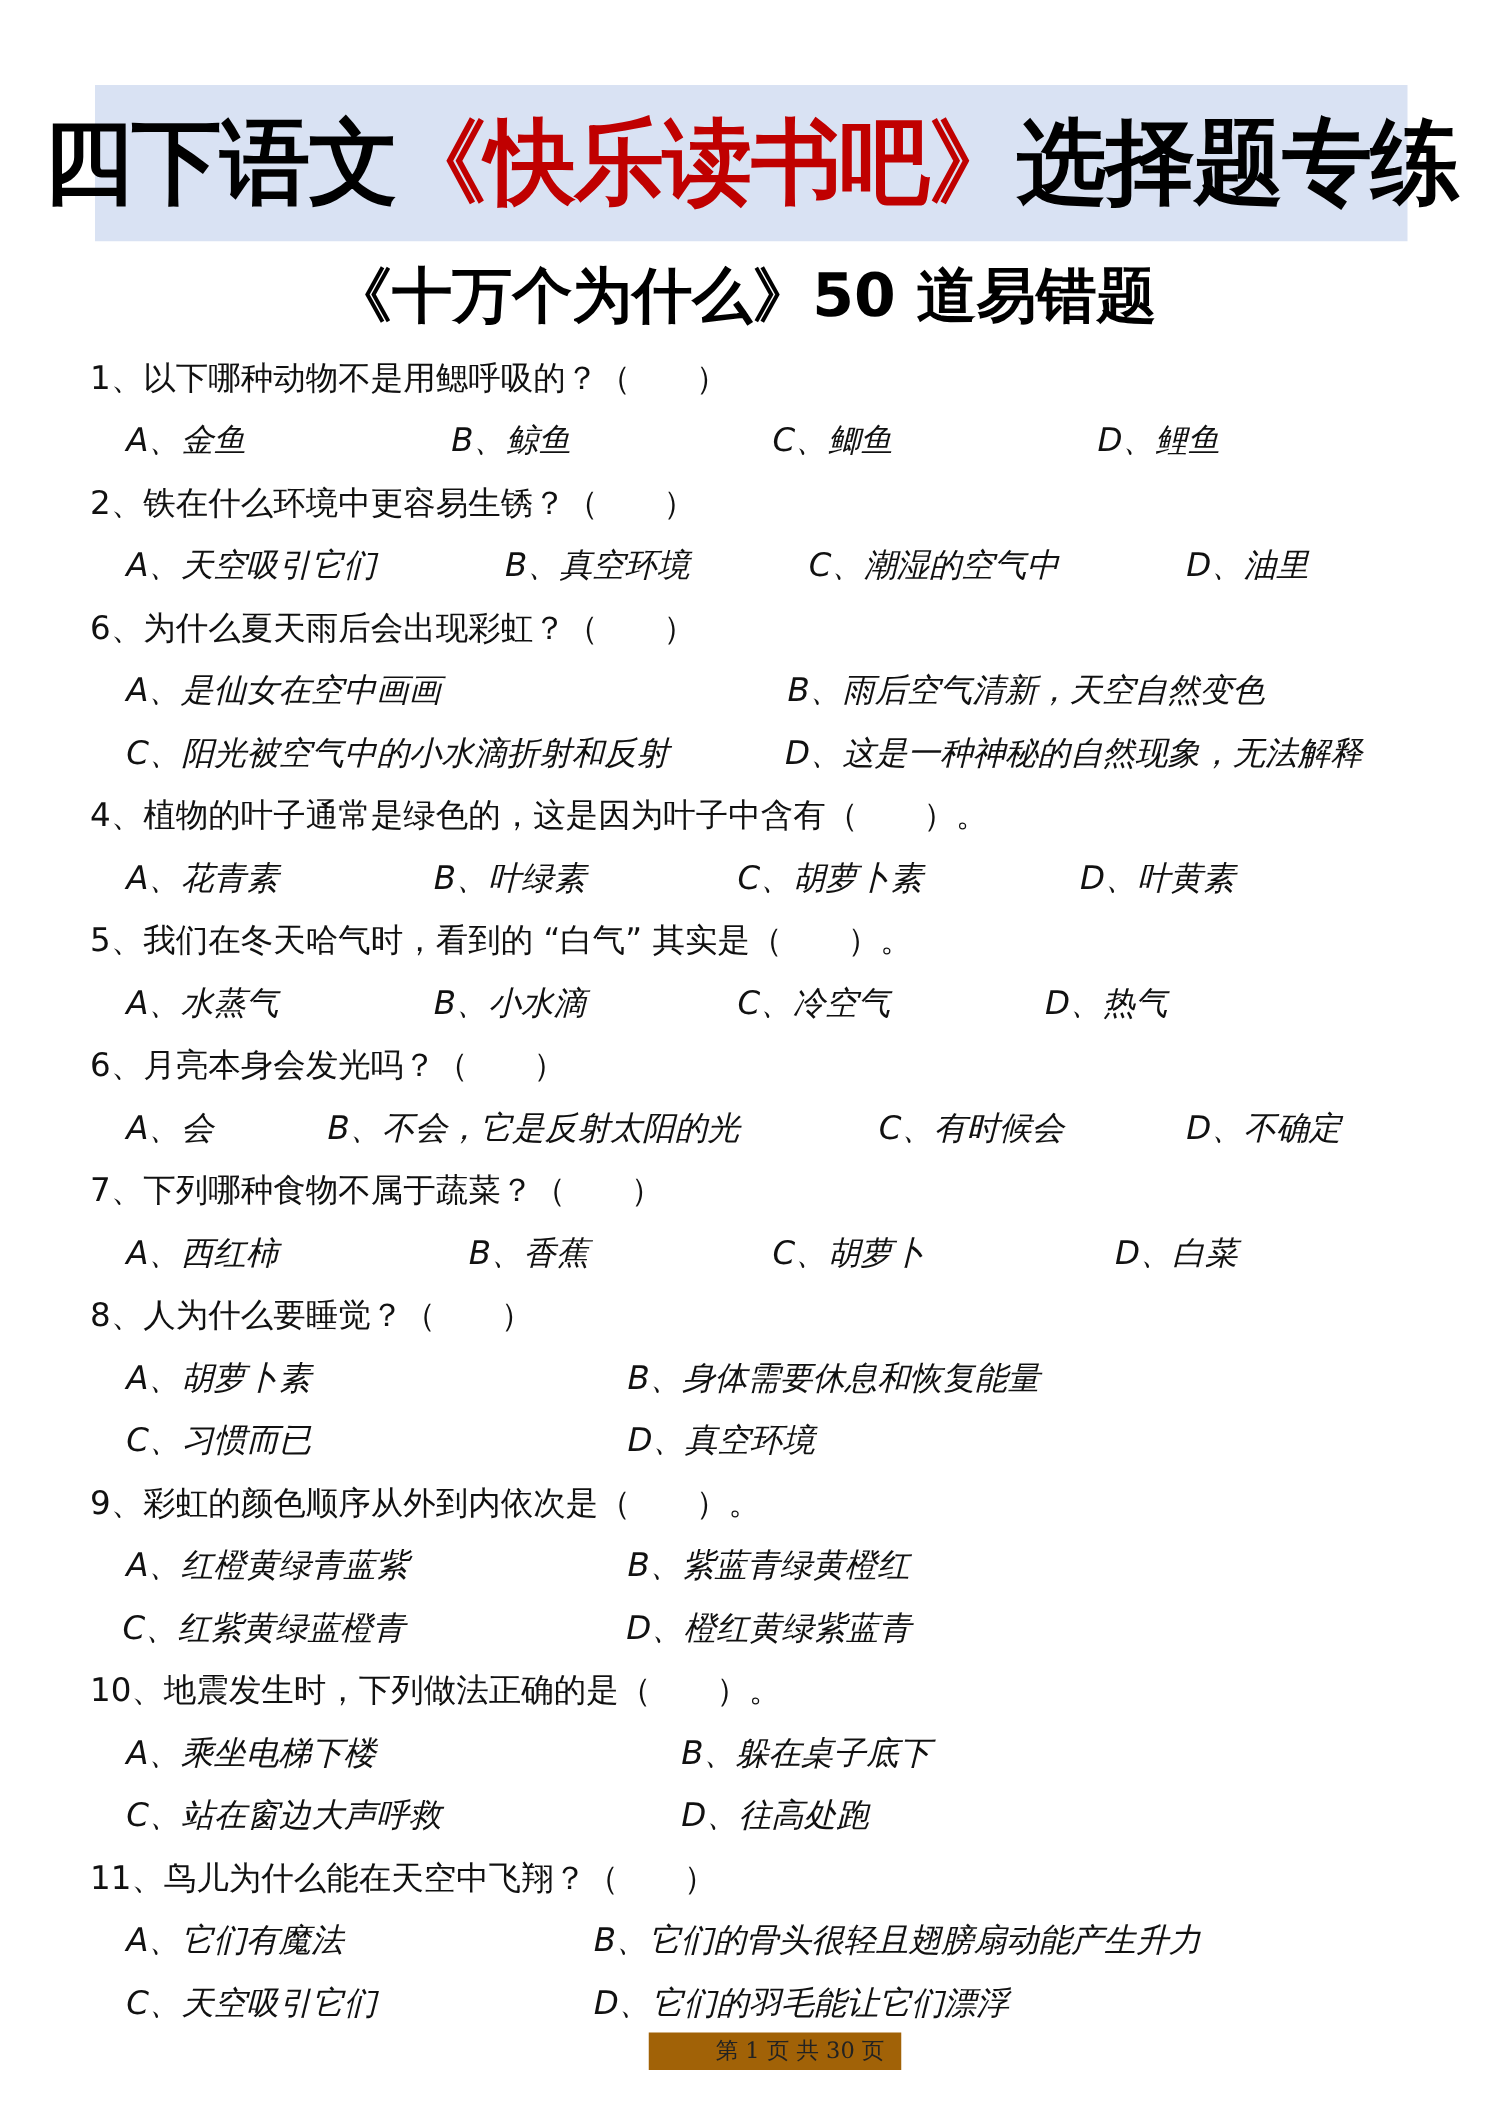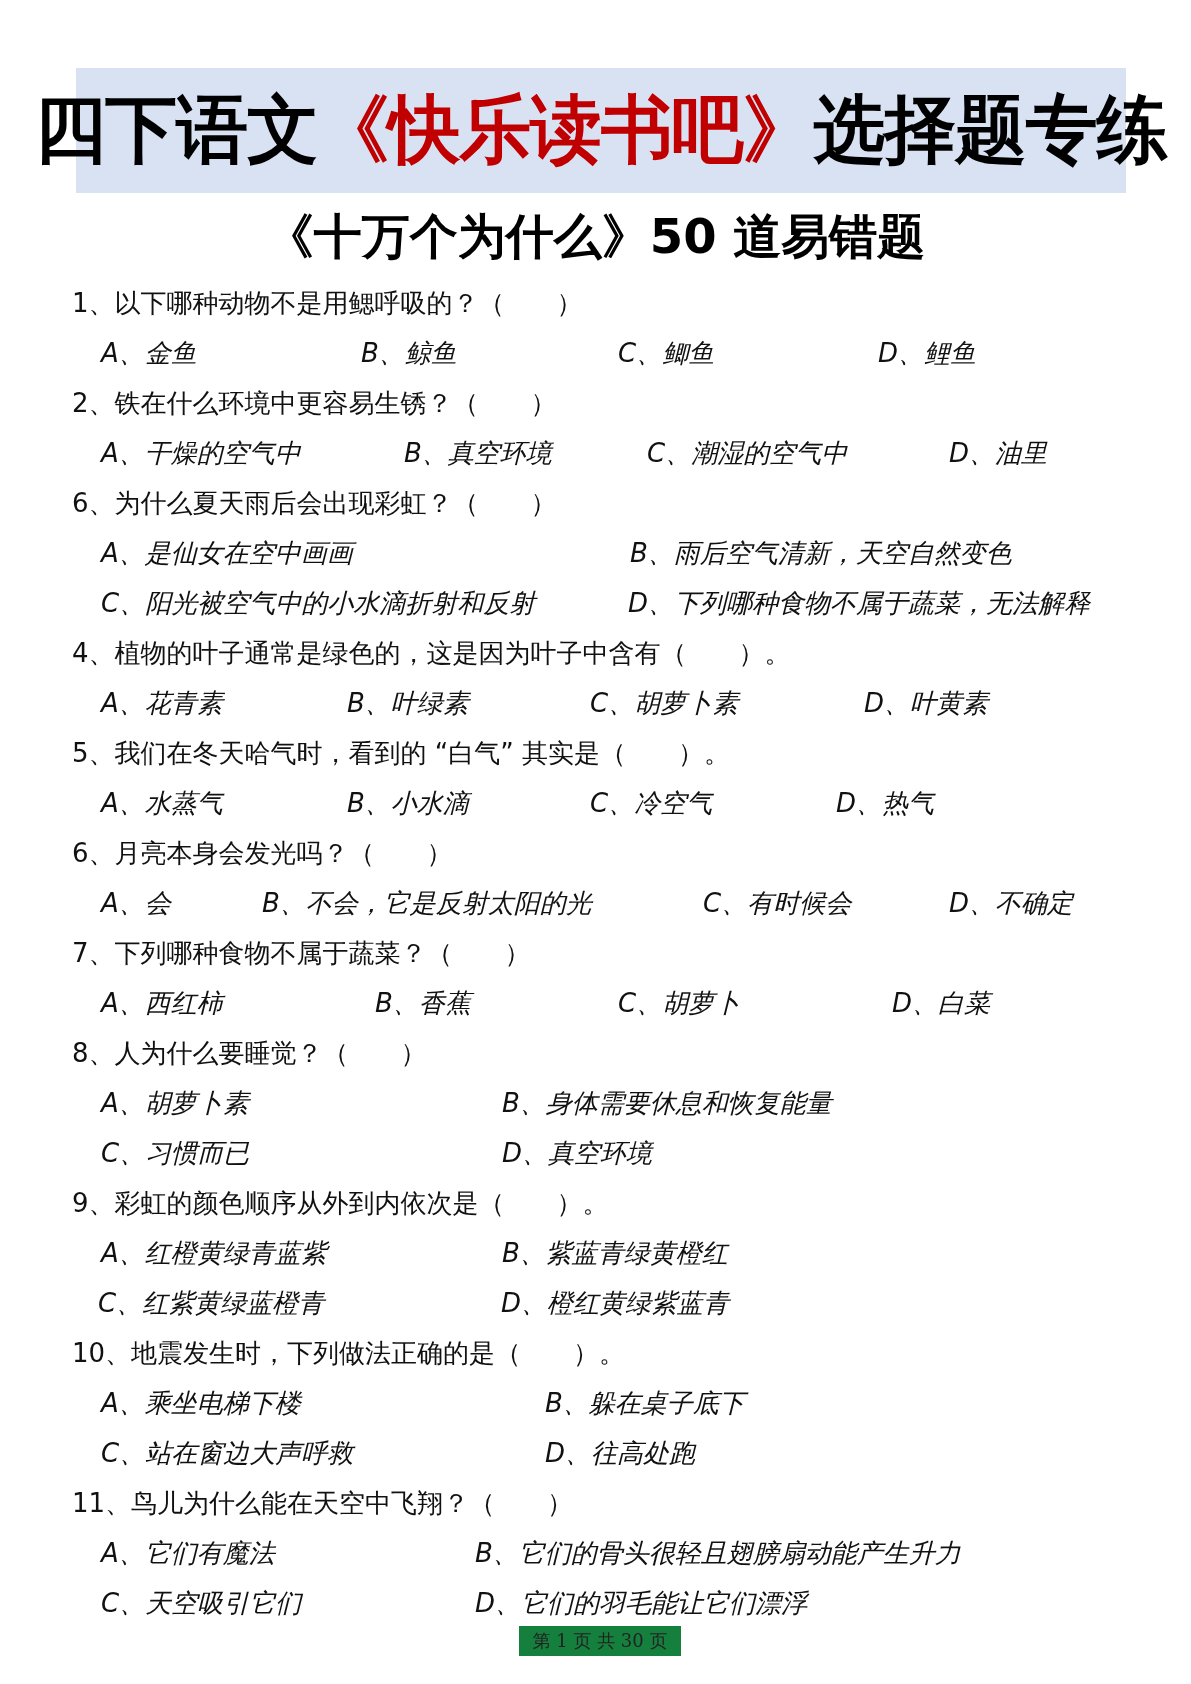--- a/index.html
+++ b/index.html
@@ -9,49 +9,49 @@
             background: #d9e2f3; display: flex; align-items: center; justify-content: center;
             white-space: nowrap; }
   .banner-text { font-size: 74px; font-weight: 900; letter-spacing: -1px; color: #000;
                  transform: scaleX(0.97); }
   .banner-text .red { color: #c00000; }
   .subtitle { position: absolute; left: 0; width: 1191px; top: 205px; text-align: center;
               font-size: 48px; font-weight: 900; color: #000; white-space: nowrap; }
   .q { position: absolute; left: 72px; font-size: 26px; white-space: nowrap; line-height: 34px; }
   .opt { position: absolute; font-size: 26px; white-space: nowrap; line-height: 34px; font-style: italic; }
   .footer { position: absolute; left: 519px; top: 1626px; width: 162px; height: 30px;
-            background: #15803d; font-size: 18px; line-height: 30px; text-align: center;
-            font-family: "DejaVu Serif", "Liberation Serif", serif; color: #222; }
+            background: #a16207; font-size: 18px; line-height: 30px; text-align: center;
+            font-family: "DejaVu Serif", "Liberation Serif", serif; color: #222; padding-left: 40px; }
 </style>
 </head>
 <body>
 
 <div class="banner">
   <div class="banner-text"><span>四下语文</span><span class="red">《快乐读书吧》</span><span>选择题专练</span></div>
 </div>
 
 <div class="subtitle">《十万个为什么》50 道易错题</div>
 
 <div class="q" style="top:286px">1、以下哪种动物不是用鳃呼吸的？（　　）</div>
 <div class="opt" style="left:101px;top:336px">A、金鱼</div>
 <div class="opt" style="left:361px;top:336px">B、鲸鱼</div>
 <div class="opt" style="left:618px;top:336px">C、鲫鱼</div>
 <div class="opt" style="left:878px;top:336px">D、鲤鱼</div>
 
 <div class="q" style="top:386px">2、铁在什么环境中更容易生锈？（　　）</div>
-<div class="opt" style="left:101px;top:436px">A、干燥的空气中</div>
+<div class="opt" style="left:101px;top:436px">A、天空吸引它们</div>
 <div class="opt" style="left:404px;top:436px">B、真空环境</div>
 <div class="opt" style="left:647px;top:436px">C、潮湿的空气中</div>
 <div class="opt" style="left:949px;top:436px">D、油里</div>
 
 <div class="q" style="top:486px">6、为什么夏天雨后会出现彩虹？（　　）</div>
 <div class="opt" style="left:101px;top:536px">A、是仙女在空中画画</div>
 <div class="opt" style="left:630px;top:536px">B、雨后空气清新，天空自然变色</div>
 <div class="opt" style="left:101px;top:586px">C、阳光被空气中的小水滴折射和反射</div>
-<div class="opt" style="left:628px;top:586px">D、下列哪种食物不属于蔬菜，无法解释</div>
+<div class="opt" style="left:628px;top:586px">D、这是一种神秘的自然现象，无法解释</div>
 
 <div class="q" style="top:636px">4、植物的叶子通常是绿色的，这是因为叶子中含有（　　）。</div>
 <div class="opt" style="left:101px;top:686px">A、花青素</div>
 <div class="opt" style="left:347px;top:686px">B、叶绿素</div>
 <div class="opt" style="left:590px;top:686px">C、胡萝卜素</div>
 <div class="opt" style="left:864px;top:686px">D、叶黄素</div>
 
 <div class="q" style="top:736px">5、我们在冬天哈气时，看到的 “白气” 其实是（　　）。</div>
 <div class="opt" style="left:101px;top:786px">A、水蒸气</div>
 <div class="opt" style="left:347px;top:786px">B、小水滴</div>

